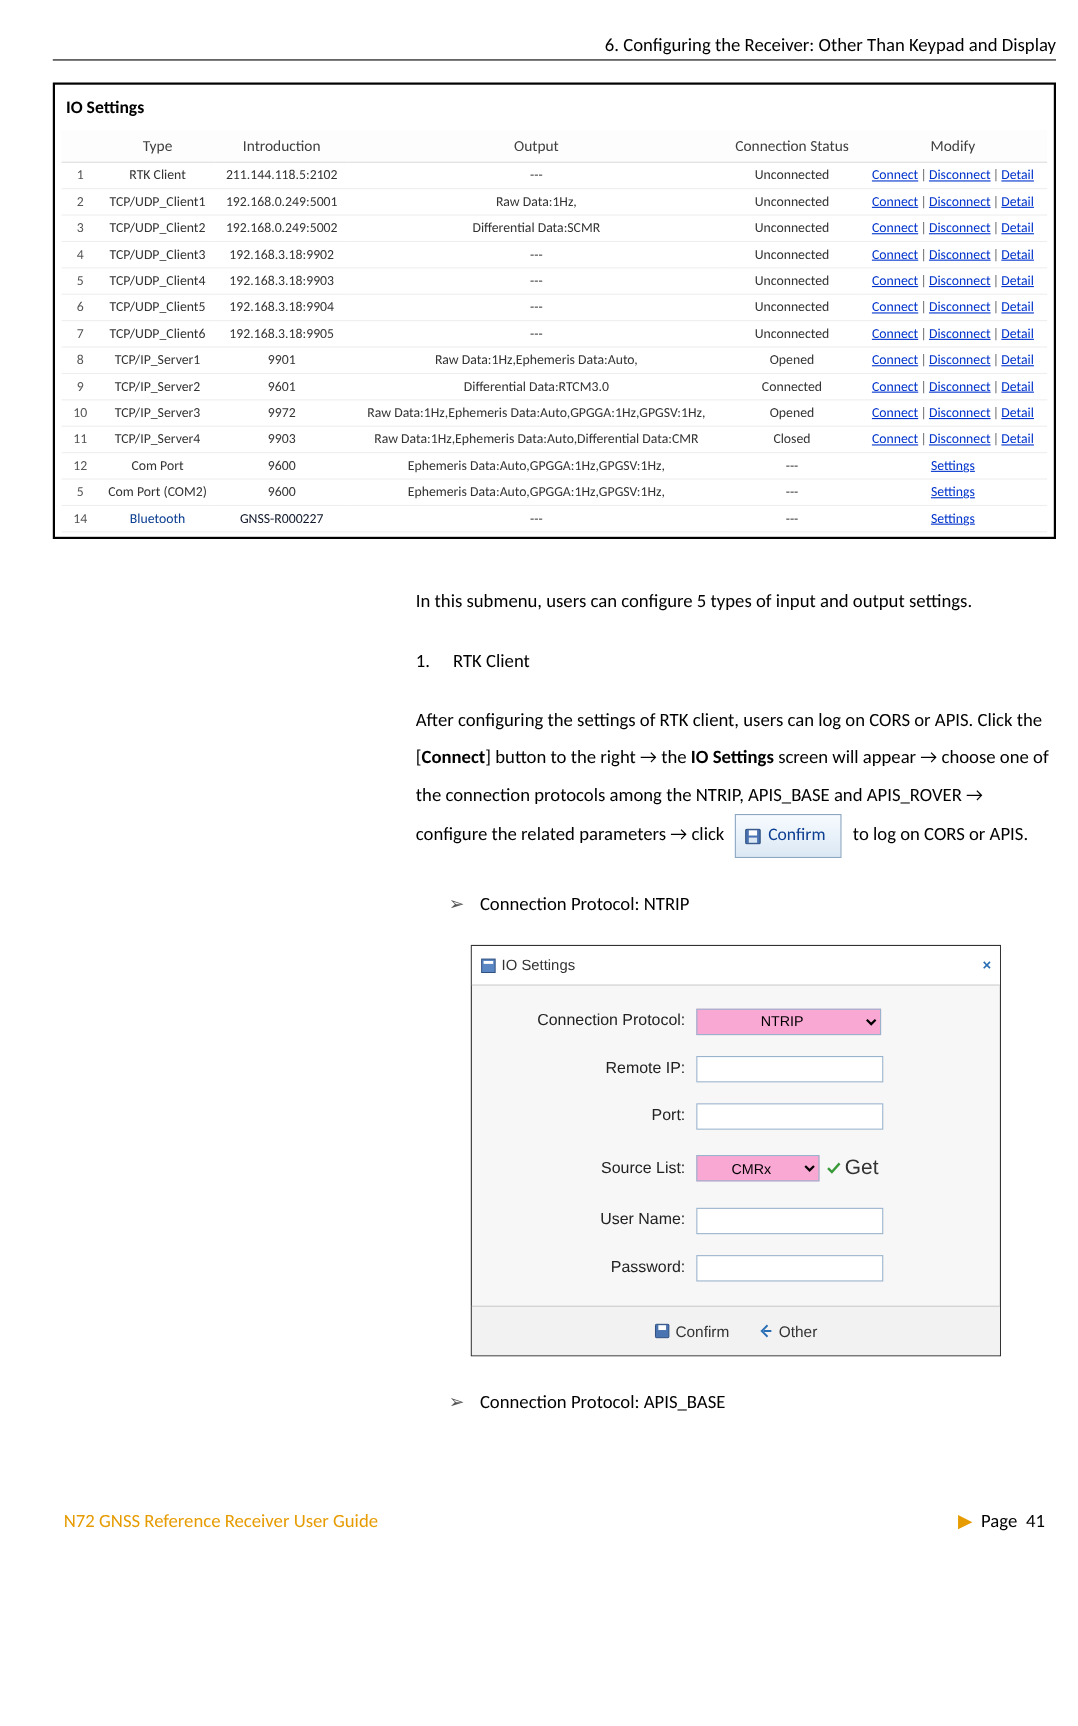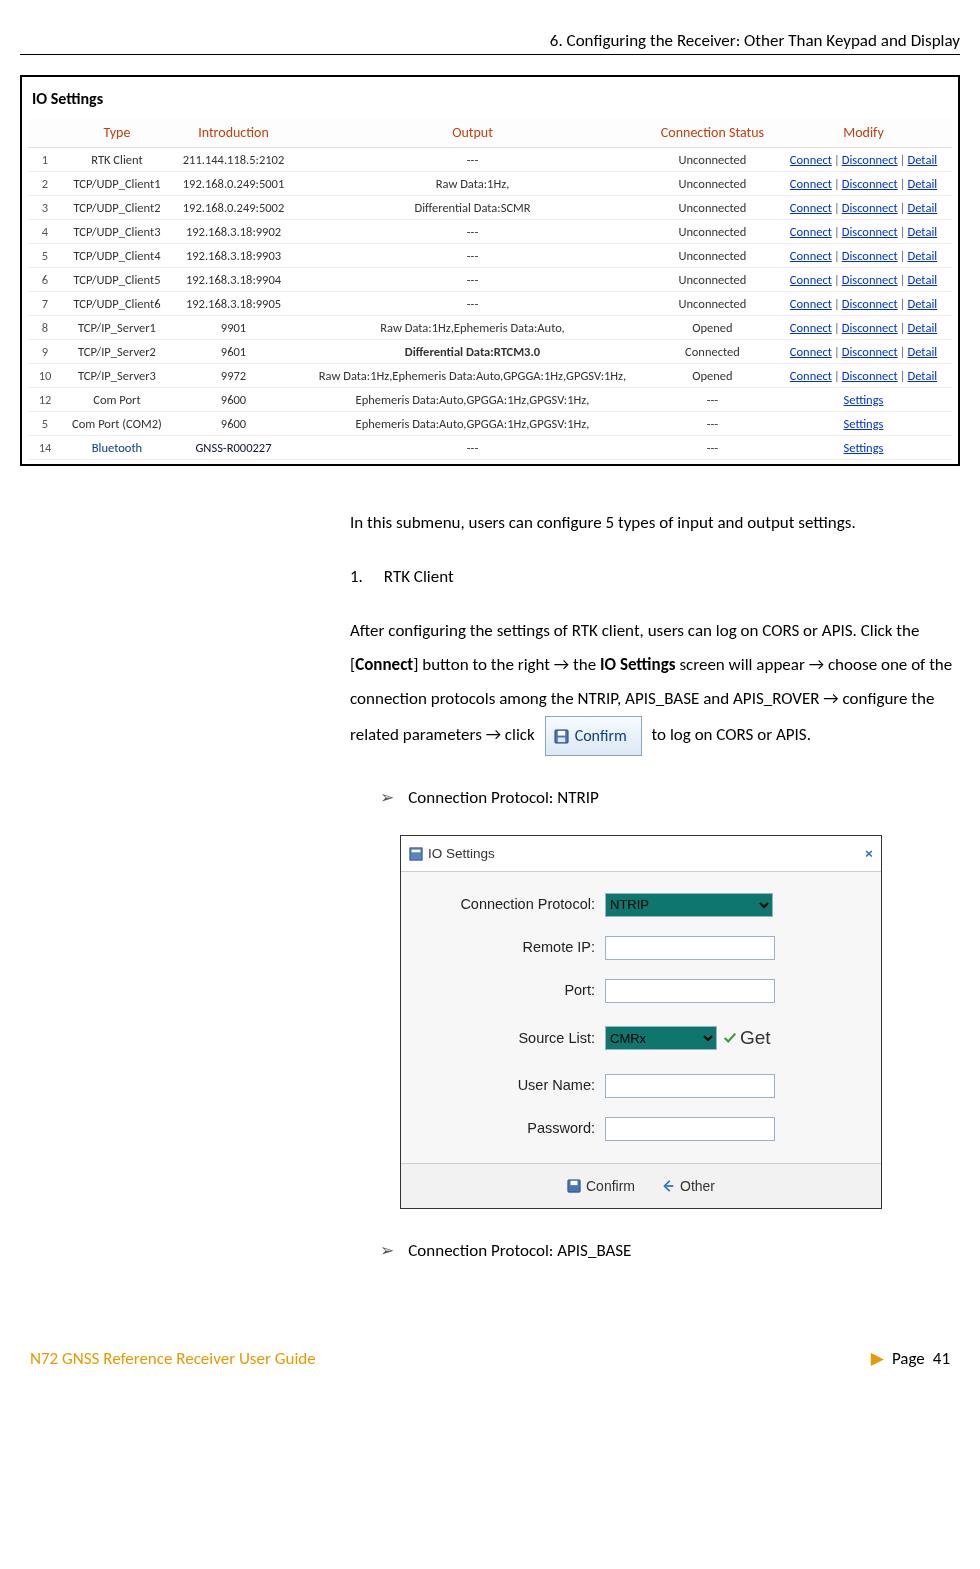--- a/index.html
+++ b/index.html
@@ -5,20 +5,21 @@
   body{
     margin:0;
     font-family:Calibri,Arial,sans-serif;
     background:#fff;
     color:#000;
     width:980px;
   }
   .page{
     padding:30px 20px 20px 20px;
     box-sizing:border-box;
+    margin-left:28px;
   }
   .header-line{
     border-bottom:1.5px solid #000;
     text-align:right;
     font-size:17px;
     padding-bottom:3px;
     margin-bottom:20px;
   }
   .io-panel{
     border:2px solid #000;
@@ -35,21 +36,21 @@
     border-collapse:collapse;
     font-size:13px;
     color:#333;
   }
   table.io th{
     font-weight:normal;
     background:#fdfdfd;
     border-bottom:1px solid #ddd;
     padding:6px 4px;
     text-align:center;
-    color:#c2410c;
+    color:#404040;
     font-size:14px;
   }
   table.io td{
     border-bottom:1px solid #eee;
     padding:4px 4px;
     text-align:center;
     vertical-align:middle;
     font-size:12.5px;
   }
   table.io td:first-child{width:26px;color:#555;}
@@ -92,21 +93,21 @@
   }
   .dialog .title .left{display:flex;align-items:center;gap:5px;}
   .dialog .close{color:#2a6fb5;font-weight:bold;cursor:default;}
   .dialog .form{padding:18px 14px 6px 14px;font-size:14.5px;color:#222;}
   .dialog .row{display:flex;align-items:center;margin-bottom:14px;}
   .dialog .row label{width:180px;text-align:right;padding-right:10px;}
   .dialog .row input[type=text],.dialog .row input[type=password]{
     width:160px;border:1px solid #9ab3cc;background:#fff;height:22px;font-size:13px;padding:0 4px;
   }
   .dialog .row select{
-    border:1px solid #9ab3cc;background:#0f766e;height:24px;font-size:13px;
+    border:1px solid #9ab3cc;background:#f9a8d4;height:24px;font-size:13px;text-align:center;
   }
   .dialog .row select.proto{width:168px;}
   .dialog .row select.src{width:112px;}
   .get{display:inline-flex;align-items:center;color:#333;margin-left:6px;font-size:19px;}
   .get svg{margin-right:3px;}
   .dialog .footer{
     border-top:1px solid #ccc;background:#f2f2f2;
     display:flex;justify-content:center;gap:26px;
     padding:8px 0;font-size:14px;color:#333;
   }
@@ -203,30 +204,38 @@
             <td>TCP/IP_Server1</td>
             <td>9901</td>
             <td style="white-space: normal;">Raw Data:1Hz,Ephemeris Data:Auto,</td>
             <td>Opened</td>
             <td class="lnk-cell"><a>Connect</a><span class="sep">|</span><a>Disconnect</a><span class="sep">|</span><a>Detail</a></td>
           </tr>
           <tr>
             <td>9</td>
             <td>TCP/IP_Server2</td>
             <td>9601</td>
-            <td style="white-space: normal; font-weight: bold;">Differential Data:RTCM3.0</td>
+            <td style="white-space: normal;">Differential Data:RTCM3.0</td>
             <td>Connected</td>
             <td class="lnk-cell"><a>Connect</a><span class="sep">|</span><a>Disconnect</a><span class="sep">|</span><a>Detail</a></td>
           </tr>
           <tr>
             <td>10</td>
             <td>TCP/IP_Server3</td>
             <td>9972</td>
             <td style="white-space: normal;">Raw Data:1Hz,Ephemeris Data:Auto,GPGGA:1Hz,GPGSV:1Hz,</td>
             <td>Opened</td>
+            <td class="lnk-cell"><a>Connect</a><span class="sep">|</span><a>Disconnect</a><span class="sep">|</span><a>Detail</a></td>
+          </tr>
+          <tr>
+            <td>11</td>
+            <td>TCP/IP_Server4</td>
+            <td>9903</td>
+            <td style="white-space: normal;">Raw Data:1Hz,Ephemeris Data:Auto,Differential Data:CMR</td>
+            <td>Closed</td>
             <td class="lnk-cell"><a>Connect</a><span class="sep">|</span><a>Disconnect</a><span class="sep">|</span><a>Detail</a></td>
           </tr>
           <tr>
             <td>12</td>
             <td>Com Port</td>
             <td>9600</td>
             <td style="white-space: normal;">Ephemeris Data:Auto,GPGGA:1Hz,GPGSV:1Hz,</td>
             <td>---</td>
             <td class="lnk-cell"><a>Settings</a></td>
           </tr>

